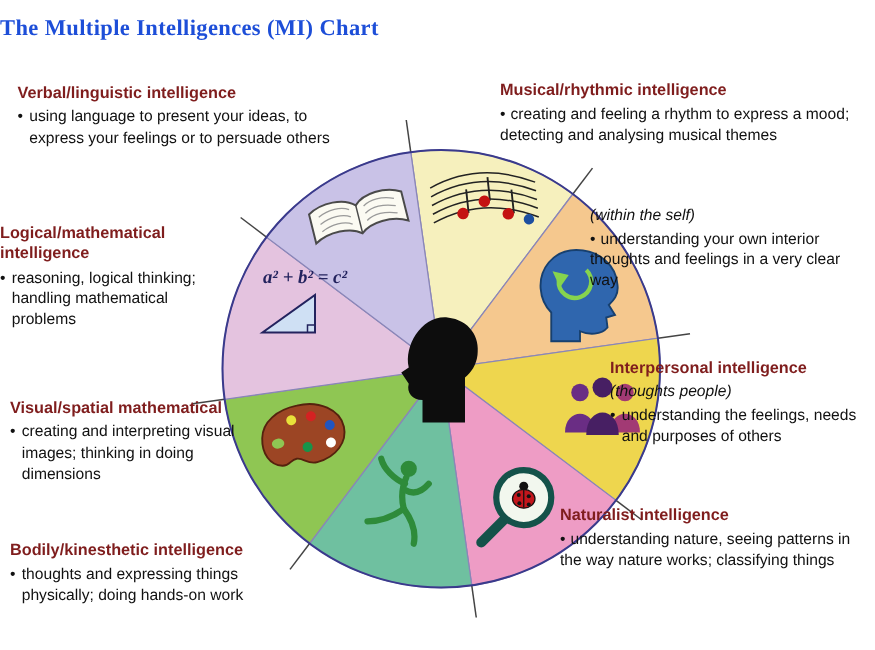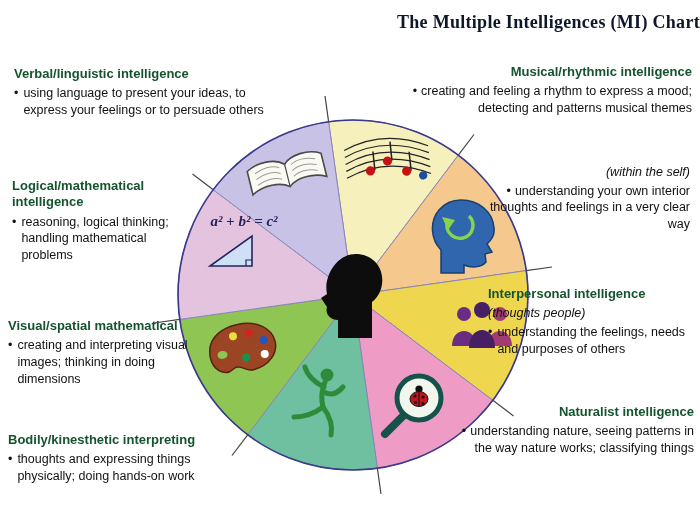--- a/index.html
+++ b/index.html
@@ -2,35 +2,35 @@
 <html><head>
 <meta charset="utf-8">
 <style>
   html,body{margin:0;padding:0;}
   body{
     width:700px;height:520px;background:#ffffff;position:relative;overflow:hidden;
     font-family:"Liberation Sans",sans-serif;color:#111;
   }
   .page{position:absolute;inset:0;}
   .title{
-    position:absolute;top:12px;left:0;width:100%;text-align:right;margin:0;
+    position:absolute;top:12px;left:0;width:100%;text-align:left;margin:0;
     font-family:"Liberation Serif",serif;font-size:18px;font-weight:bold;
-    color:#0f172a;letter-spacing:.3px;
+    color:#1d4ed8;letter-spacing:.3px;
   }
   svg.pie{position:absolute;left:0;top:0;width:700px;height:520px;}
   .label{position:absolute;font-size:12.5px;line-height:1.33;}
-  .label h3{margin:0 0 3px 0;font-size:13px;line-height:1.25;color:#14532d;font-weight:bold;}
+  .label h3{margin:0 0 3px 0;font-size:13px;line-height:1.25;color:#7f1d1d;font-weight:bold;}
   .label .sub{font-style:italic;margin:0 0 2px 0;}
   .label p{margin:0;}
   .hang p{display:flex;}
   .hang .dot{flex:0 0 auto;margin-right:5px;}
-  .center{text-align:right;}
+  .center{text-align:left;}
   .center .dot{margin-right:4px;}
   .verbal{left:14px;top:66px;width:256px;}
-  .logical{left:12px;top:178px;width:168px;}
+  .logical{left:0;top:178px;width:168px;}
   .visual{left:8px;top:318px;width:182px;}
   .bodily{left:8px;top:432px;width:238px;}
   .musical{left:400px;top:64px;width:292px;}
   .intrapersonal{left:472px;top:164px;width:218px;}
   .interpersonal{left:488px;top:286px;width:215px;}
   .naturalist{left:448px;top:404px;width:246px;}
   .formula{font-family:"Liberation Serif",serif;font-style:italic;font-weight:bold;font-size:15px;fill:#23235e;}
 </style>
 </head>
 <body>
@@ -170,31 +170,31 @@
 
   <div class="label hang visual">
     <h3>Visual/spatial mathematical</h3>
     <p>
       <span class="dot">•</span>
       <span>creating and interpreting visual images; thinking in doing dimensions</span>
     </p>
   </div>
 
   <div class="label hang bodily">
-    <h3>Bodily/kinesthetic interpreting</h3>
+    <h3>Bodily/kinesthetic intelligence</h3>
     <p>
       <span class="dot">•</span>
       <span>thoughts and expressing things physically; doing hands-on work</span>
     </p>
   </div>
 
   <div class="label center musical">
     <h3>Musical/rhythmic intelligence</h3>
     <p>
-      <span class="dot">•</span><span>creating and feeling a rhythm to express a mood; detecting and patterns musical themes</span>
+      <span class="dot">•</span><span>creating and feeling a rhythm to express a mood; detecting and analysing musical themes</span>
     </p>
   </div>
 
   <div class="label center intrapersonal">
     <div class="sub">(within the self)</div>
     <p>
       <span class="dot">•</span><span>understanding your own interior thoughts and feelings in a very clear way</span>
     </p>
   </div>
 

